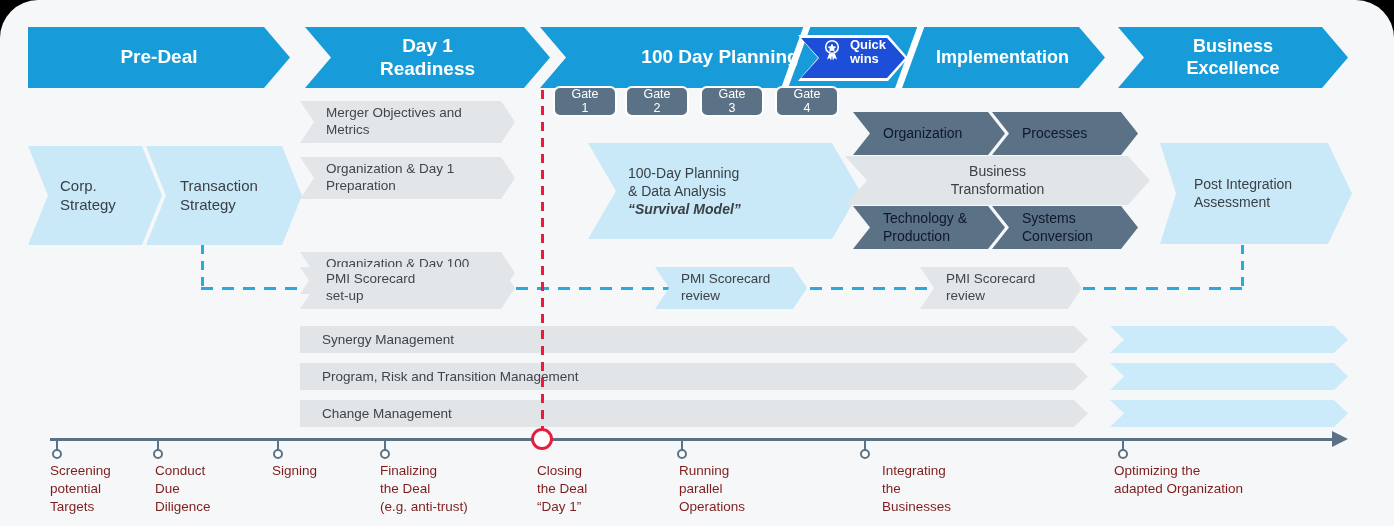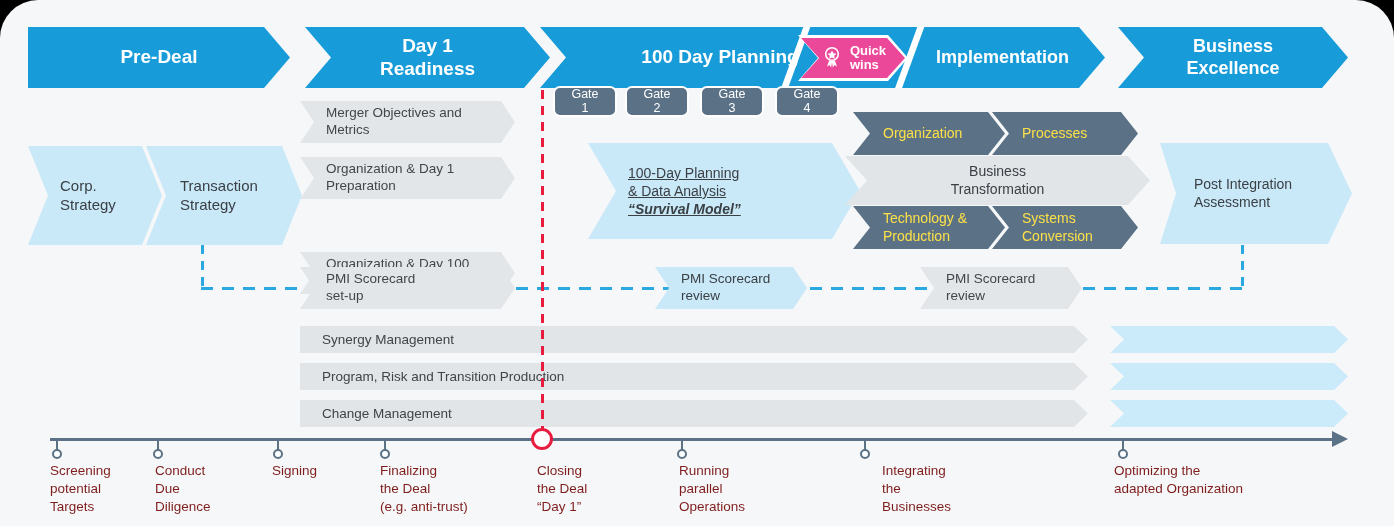--- a/index.html
+++ b/index.html
@@ -9,40 +9,40 @@
   .abs{position:absolute;}
   .pre{white-space:pre-line;}
   
   .chev{--p:16px;--n:16px;display:flex;align-items:center;box-sizing:border-box;}
   .chev-r{clip-path:polygon(0 0,calc(100% - var(--p)) 0,100% 50%,calc(100% - var(--p)) 100%,0 100%);}
   .chev-nr{clip-path:polygon(0 0,calc(100% - var(--p)) 0,100% 50%,calc(100% - var(--p)) 100%,0 100%,var(--n) 50%);}
   
   .blue{background:#189CD9;color:#fff;}
   .lightblue{background:#C9E9F9;color:#3B4045;}
   .gray{background:#E3E6E9;color:#41464B;}
-  .slate{background:#5B7286;color:#fde047;}
+  .slate{background:#5B7286;color:#0f172a;}
   .band{background:#E1E5E8;color:#3B4045;}
   .hdr{font-size:19px;font-weight:bold;justify-content:center;text-align:center;line-height:1.2;}
   .boxtxt{font-size:13.5px;line-height:1.25;}
   .celltxt{font-size:14px;line-height:1.25;}
   .lane{background:#E2E5E8;color:#3F4448;font-size:13.5px;}
   .lane-blue{background:#CBEBFA;}
   
   .dash-v-red{width:3px;background:repeating-linear-gradient(to bottom,#E81C3F 0 9px,transparent 9px 16px);}
   .dash-h-blue{height:3px;background:repeating-linear-gradient(to right,#2AA9E1 0 12px,transparent 12px 21px);}
   .dash-v-blue{width:3px;background:repeating-linear-gradient(to bottom,#2AA9E1 0 9px,transparent 9px 16px);}
   
   .gate{width:64px;height:31px;background:#5B7286;border:2px solid #fff;border-radius:7px;
         color:#fff;font-size:12.5px;line-height:1.1;display:flex;align-items:center;
         justify-content:center;text-align:center;box-sizing:border-box;}
   
   .slash{width:7px;background:#fff;transform:skewX(-20deg);}
   .badge-outer{background:#fff;}
-  .badge-inner{position:absolute;left:3px;top:3px;right:3px;bottom:3px;background:#ec4899;
-               display:flex;align-items:center;justify-content:center;gap:6px;color:#fff;
+  .badge-inner{position:absolute;left:3px;top:3px;right:3px;bottom:3px;background:#1d4ed8;
+               display:flex;justify-content:center;gap:6px;color:#fff;
                font-size:13px;line-height:1.05;font-weight:bold;}
   
   .tl-line{height:3px;background:#5B7286;}
   .tl-arrow{width:0;height:0;border-top:8px solid transparent;border-bottom:8px solid transparent;
             border-left:16px solid #5B7286;}
   .tick-stem{width:2px;height:9px;background:#5B7286;}
   .tick-circle{width:10px;height:10px;border:2px solid #5B7286;border-radius:50%;background:#fff;box-sizing:border-box;}
   .red-circle{width:22px;height:22px;border:3px solid #E81C3F;border-radius:50%;background:#fff;box-sizing:border-box;}
   .ms-label{font-size:13.5px;color:#7f1d1d;line-height:1.35;}
   .z1{z-index:1}.z2{z-index:2}.z3{z-index:3}.z4{z-index:4}.z5{z-index:5}
@@ -120,21 +120,21 @@
   </div>
   <div class="abs chev chev-nr gray z2" style="left:300px;top:212px;width:215px;height:42px;--p:14px;--n:14px;padding-left:26px;margin-top:40px;">
     <span class="pre boxtxt">Organization &amp; Day 100
 Preparation</span>
   </div>
   <div class="abs chev chev-nr gray z2" style="left:300px;top:267px;width:215px;height:42px;--p:14px;--n:14px;padding-left:26px;">
     <span class="pre boxtxt">PMI Scorecard
 set-up</span>
   </div>
 
-  <div class="abs chev chev-nr lightblue z2" style="left:588px;top:143px;width:272px;height:96px;--p:28px;--n:28px;padding-left:40px;text-decoration:underline;">
+  <div class="abs chev chev-nr lightblue z2" style="left:588px;top:143px;width:272px;height:96px;--p:28px;--n:28px;padding-left:40px;">
     <div class="celltxt" style="line-height:1.3;">
       <div>100-Day Planning</div>
       <div>&amp; Data Analysis</div>
       <div style="font-style:italic;font-weight:bold;">“Survival Model”</div>
     </div>
   </div>
 
   <div class="abs chev chev-nr band z2" style="left:845px;top:156px;width:305px;height:49px;--p:22px;--n:22px;justify-content:center;">
     <span class="pre celltxt" style="text-align:center;width:100%;">Business
 Transformation</span>
@@ -165,21 +165,21 @@
   </div>
   <div class="abs chev chev-nr gray z2" style="left:920px;top:267px;width:162px;height:42px;--p:14px;--n:14px;padding-left:26px;">
     <span class="pre boxtxt">PMI Scorecard
 review</span>
   </div>
 
   <div class="abs chev chev-r lane z2" style="left:300px;top:326px;width:788px;height:27px;--p:14px;padding-left:22px;">
     <span>Synergy Management</span>
   </div>
   <div class="abs chev chev-r lane z2" style="left:300px;top:363px;width:788px;height:27px;--p:14px;padding-left:22px;">
-    <span>Program, Risk and Transition Production</span>
+    <span>Program, Risk and Transition Management</span>
   </div>
   <div class="abs chev chev-r lane z2" style="left:300px;top:400px;width:788px;height:27px;--p:14px;padding-left:22px;">
     <span>Change Management</span>
   </div>
   <div class="abs chev chev-nr lane lane-blue z2" style="left:1110px;top:326px;width:238px;height:27px;--p:14px;--n:14px;"></div>
   <div class="abs chev chev-nr lane lane-blue z2" style="left:1110px;top:363px;width:238px;height:27px;--p:14px;--n:14px;"></div>
   <div class="abs chev chev-nr lane lane-blue z2" style="left:1110px;top:400px;width:238px;height:27px;--p:14px;--n:14px;"></div>
 
   <div class="abs tl-line z3" style="left:50px;top:438px;width:1285px;"></div>
   <div class="abs tl-arrow z3" style="left:1332px;top:431px;"></div>

